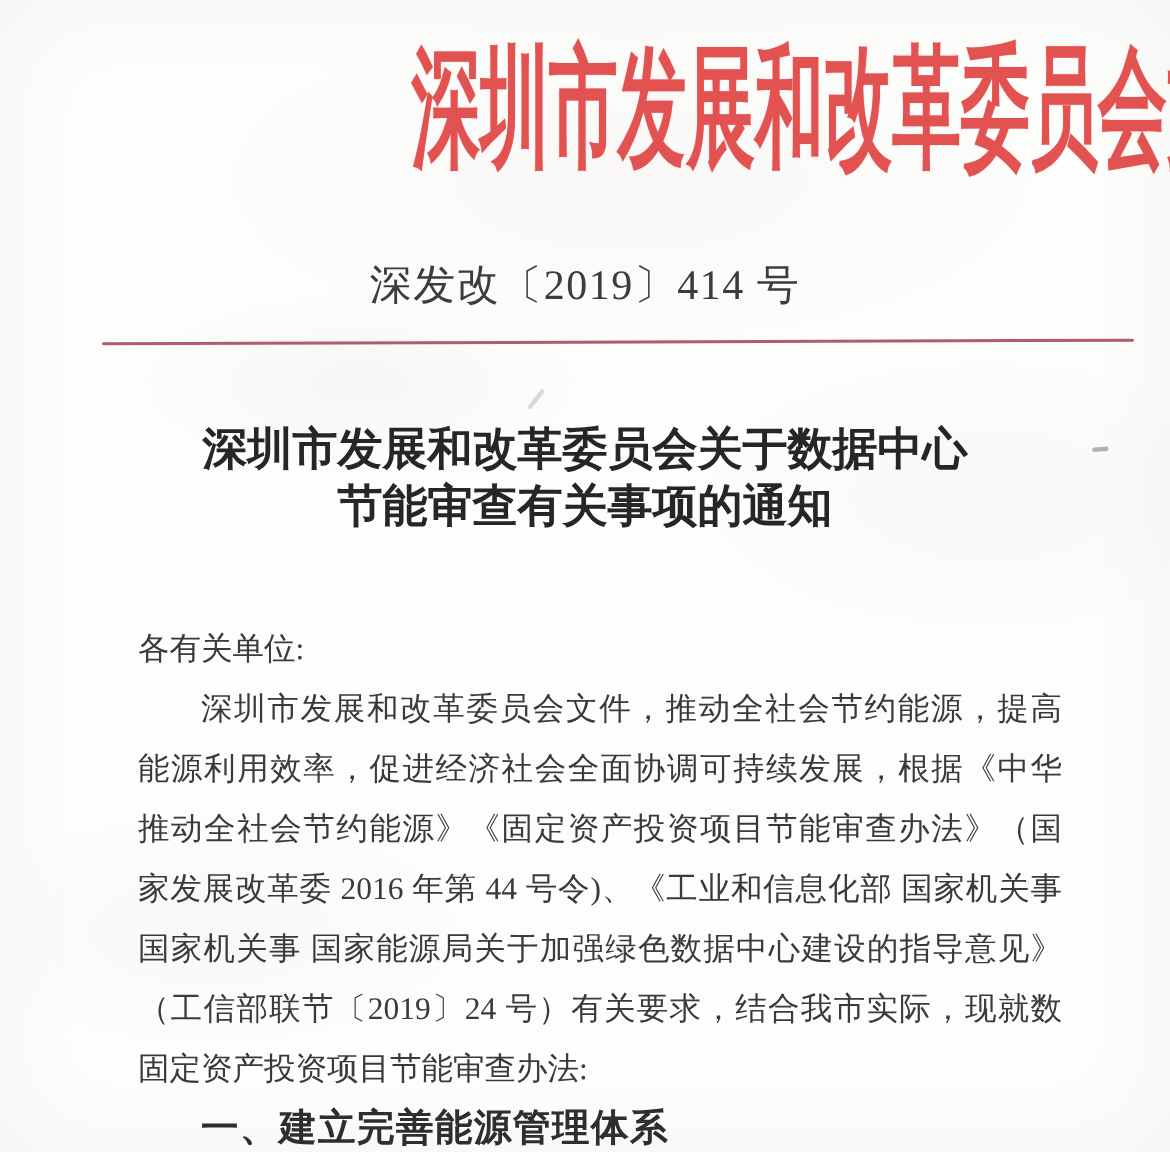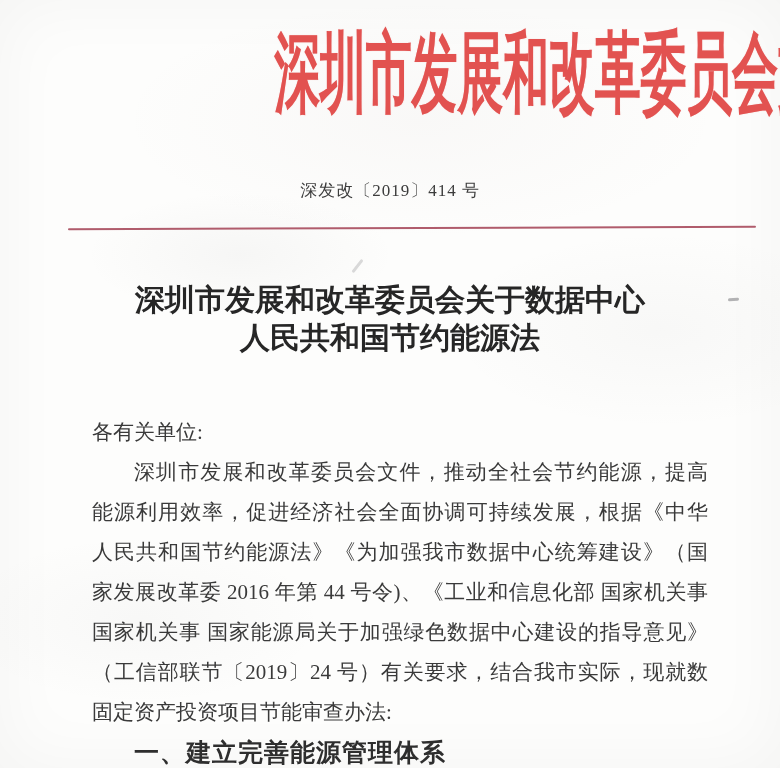--- a/index.html
+++ b/index.html
@@ -41,21 +41,21 @@
     white-space: nowrap;
     text-shadow: 0 0 1px rgba(226,82,80,0.55);
   }
 
   .doc-number {
     position: absolute;
     top: 176px;
     left: 0;
     width: 780px;
     text-align: center;
-    font-size: 17px;
+    font-size: 28px;
     line-height: 30px;
     letter-spacing: 1px;
     color: #3c3c3c;
   }
 
   .red-rule {
     position: absolute;
     top: 227px;
     left: 68px;
     width: 688px;
@@ -141,30 +141,30 @@
   <div class="agency-header">
     <span class="agency-text">深圳市发展和改革委员会文件</span>
   </div>
 
   <div class="doc-number">深发改〔2019〕414 号</div>
 
   <div class="red-rule"></div>
 
   <h1 class="doc-title">
     <span>深圳市发展和改革委员会关于数据中心</span><br>
-    <span>人民共和国节约能源法</span>
+    <span>节能审查有关事项的通知</span>
   </h1>
 
   <div class="body-block">
     <div class="salutation">各有关单位:</div>
 
     <div class="para">
         <div class="para-line">深圳市发展和改革委员会文件，推动全社会节约能源，提高</div>
         <div class="para-line">能源利用效率，促进经济社会全面协调可持续发展，根据《中华</div>
-        <div class="para-line">人民共和国节约能源法》《为加强我市数据中心统筹建设》（国</div>
+        <div class="para-line">推动全社会节约能源》《固定资产投资项目节能审查办法》（国</div>
         <div class="para-line">家发展改革委 2016 年第 44 号令)、《工业和信息化部 国家机关事</div>
         <div class="para-line">国家机关事 国家能源局关于加强绿色数据中心建设的指导意见》</div>
         <div class="para-line">（工信部联节〔2019〕24 号）有关要求，结合我市实际，现就数</div>
         <div class="para-line">固定资产投资项目节能审查办法:</div>
       </div>
 
     <div class="section-heading">一、建立完善能源管理体系</div>
   </div>
 
   <div class="artifact-dash"></div>

